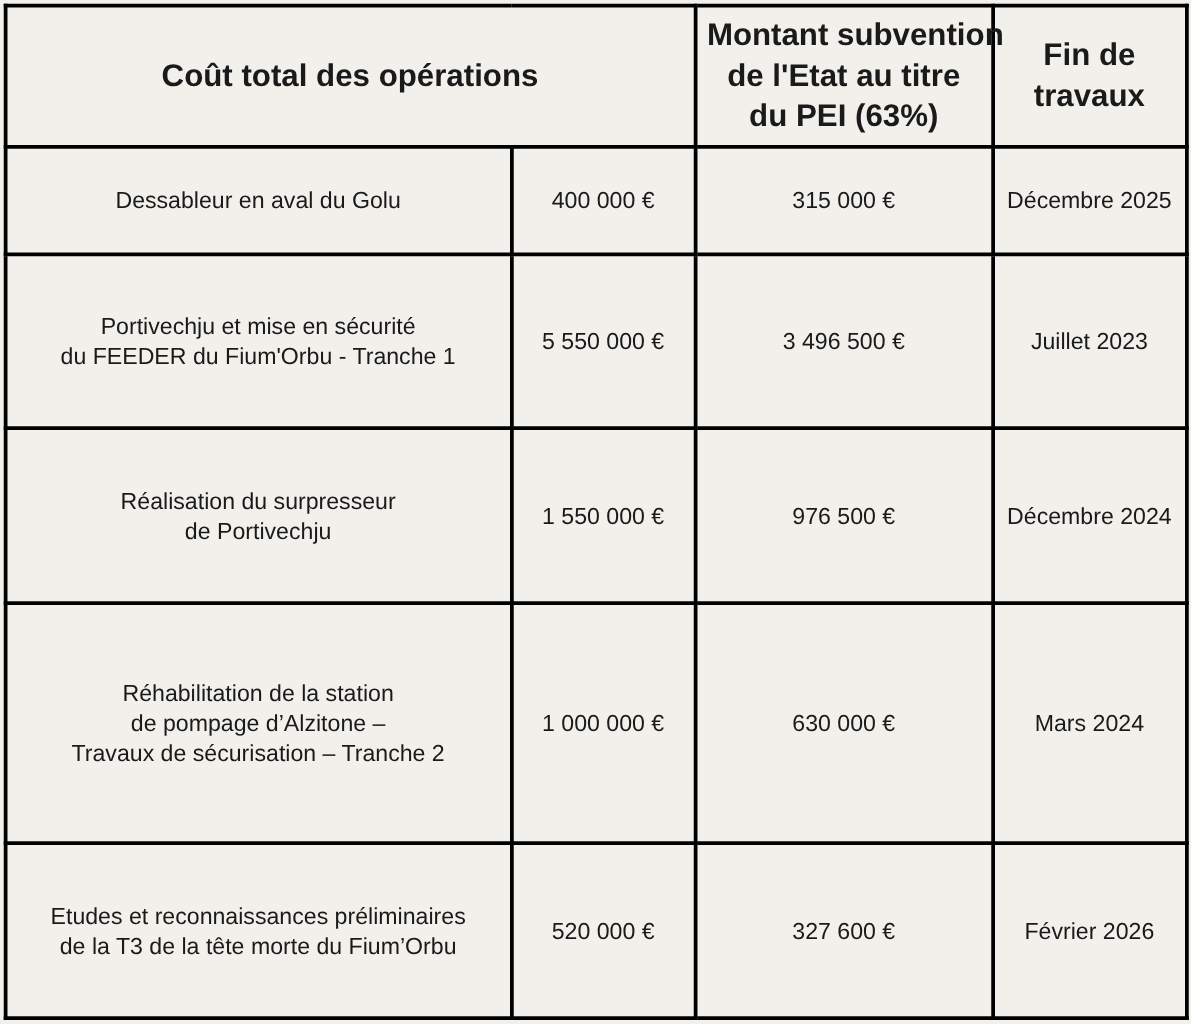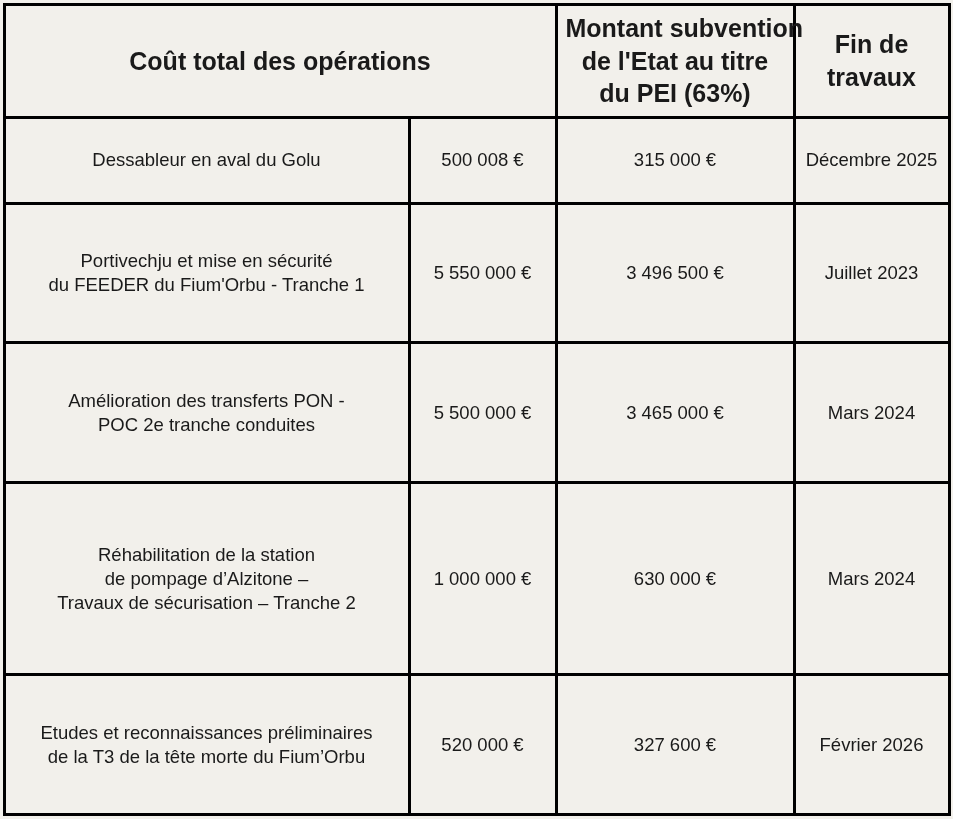--- a/index.html
+++ b/index.html
@@ -75,41 +75,41 @@
           <span class="cell-line">du PEI (63%)</span>
         </th>
         <th>Fin de travaux</th>
       </tr>
     </thead>
     <tbody>
       <tr>
         <td>
           <span class="cell-line">Dessableur en aval du Golu</span>
         </td>
-        <td class="nowrap">500 008 €</td>
+        <td class="nowrap">400 000 €</td>
         <td class="nowrap">315 000 €</td>
         <td class="nowrap">Décembre 2025</td>
       </tr>
       <tr>
         <td>
           <span class="cell-line">Portivechju et mise en sécurité</span>
           <span class="cell-line">du FEEDER du Fium'Orbu - Tranche 1</span>
         </td>
         <td class="nowrap">5 550 000 €</td>
         <td class="nowrap">3 496 500 €</td>
         <td class="nowrap">Juillet 2023</td>
       </tr>
       <tr>
         <td>
-          <span class="cell-line">Amélioration des transferts PON -</span>
-          <span class="cell-line">POC 2e tranche conduites</span>
+          <span class="cell-line">Réalisation du surpresseur</span>
+          <span class="cell-line">de Portivechju</span>
         </td>
-        <td class="nowrap">5 500 000 €</td>
-        <td class="nowrap">3 465 000 €</td>
-        <td class="nowrap">Mars 2024</td>
+        <td class="nowrap">1 550 000 €</td>
+        <td class="nowrap">976 500 €</td>
+        <td class="nowrap">Décembre 2024</td>
       </tr>
       <tr>
         <td>
           <span class="cell-line">Réhabilitation de la station</span>
           <span class="cell-line">de pompage d’Alzitone –</span>
           <span class="cell-line">Travaux de sécurisation – Tranche 2</span>
         </td>
         <td class="nowrap">1 000 000 €</td>
         <td class="nowrap">630 000 €</td>
         <td class="nowrap">Mars 2024</td>

